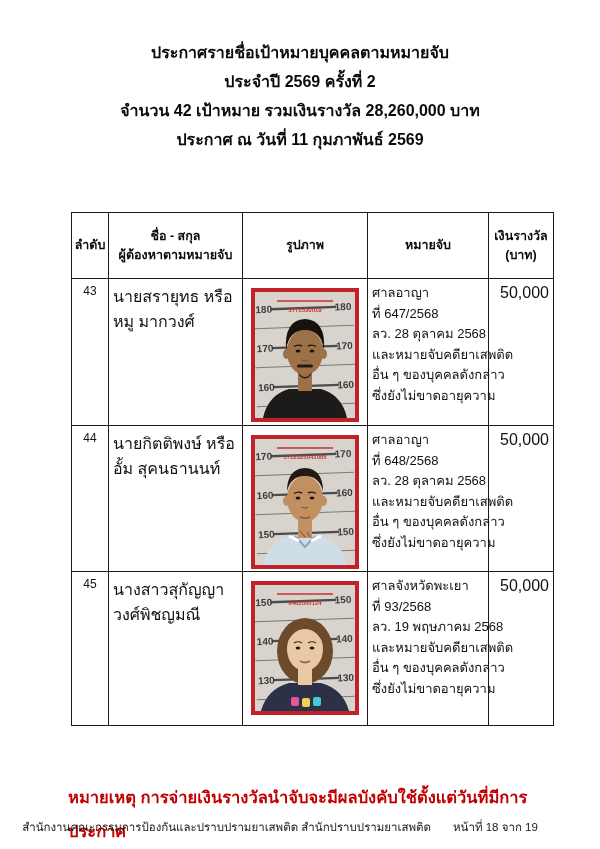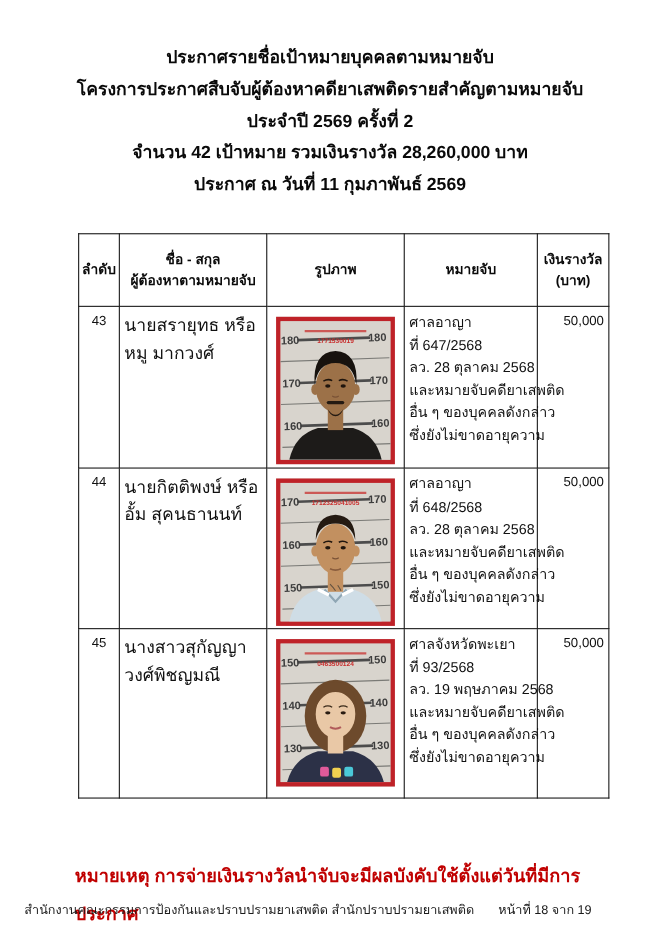--- a/index.html
+++ b/index.html
@@ -40,39 +40,38 @@
   tr.data-row:nth-child(3) { height: 154px; }
   td.cell-no { text-align: center; padding-top: 5px; font-size: 12px; }
   td.cell-name { padding: 5px 3px 0 4px; font-size: 16px; line-height: 25px; }
   td.cell-photo { text-align: center; }
   .mugshot-frame {
     display: inline-block; margin-top: 9px;
     border: 4px solid #bf2228; line-height: 0; background: #d6d2cb;
   }
   td.cell-warrant { padding: 4px 2px 0 4px; font-size: 13px; }
   .warrant-line { line-height: 20.5px; white-space: nowrap; }
-  td.cell-reward { text-align: right; padding: 5px 4px 0 0; font-size: 12px; }
+  td.cell-reward { text-align: right; padding: 5px 4px 0 0; font-size: 16px; }
   .note-block {
     position: absolute; left: 68px; top: 748px; right: 20px;
     color: #c00000; font-weight: bold; font-size: 16.5px; line-height: 34px; margin-top: 32px;
   }
   .page-footer {
     position: absolute; left: 0; right: 40px; top: 818px;
     display: flex; justify-content: center; gap: 22px;
     font-size: 11.5px; color: #1a1a1a;
   }
   .ruler-label { font: bold 10px "Liberation Sans", sans-serif; fill: #3d3d3d; }
   .photo-id   { font: bold 6px "Liberation Sans", sans-serif; fill: #c9302f; }
 </style>
 </head>
 <body>
 
 <div class="doc-header">
   <div class="h-line">ประกาศรายชื่อเป้าหมายบุคคลตามหมายจับ</div>
-  <div class="h-line">โครงการประกาศสืบจับผู้ต้องหาคดียาเสพติดรายสำคัญตามหมายจับ</div>
   <div class="h-line">ประจำปี 2569 ครั้งที่ 2</div>
   <div class="h-line">จำนวน 42 เป้าหมาย รวมเงินรางวัล 28,260,000 บาท</div>
   <div class="h-line">ประกาศ ณ วันที่ 11 กุมภาพันธ์ 2569</div>
 </div>
 
 <table class="wanted">
   <thead>
     <tr class="head-row">
       <th class="col-no">
         <span>ลำดับ</span>

